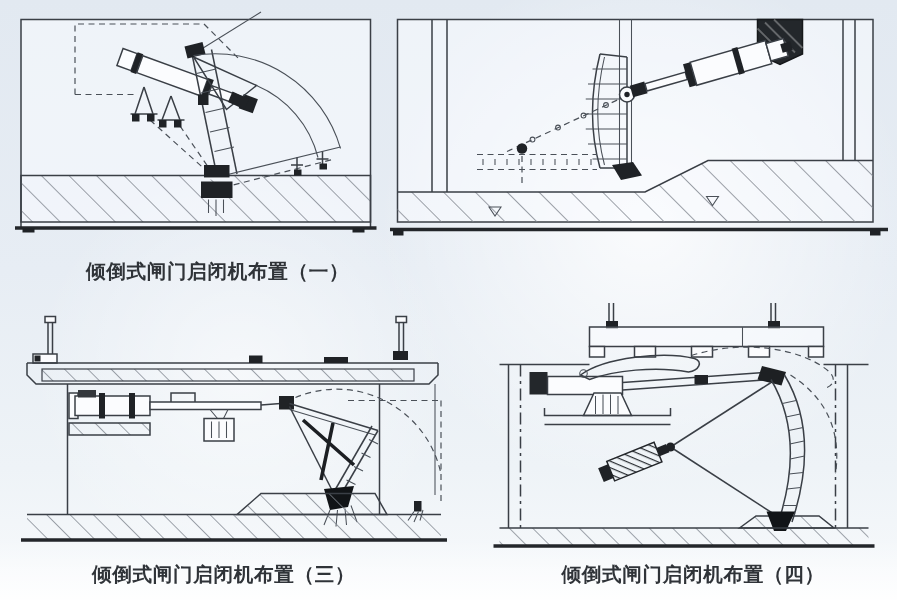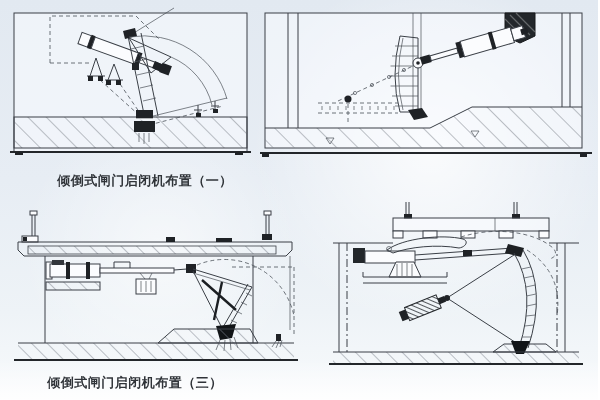--- a/index.html
+++ b/index.html
@@ -306,14 +306,15 @@
       <polygon points="186,143 205,143 199,156 191,156" fill="#111417"></polygon>
     </g>
     <g>
       <rect x="8" y="154" width="246" height="12" fill="url(#h4)"></rect>
       <line x1="8" y1="154" x2="254" y2="154" class="ln"></line>
       <line x1="4" y1="166" x2="258" y2="166" class="thk"></line>
     </g>
   </svg>
 
   <div class="cap" style="left:20px;top:172px">倾倒式闸门启闭机布置（一）</div>
-  <div class="cap" style="left:10px;top:374px">倾倒式闸门启闭机布置（三）</div>
+  <div class="cap" style="left:24px;top:374px">倾倒式闸门启闭机布置（三）</div>
+  <div class="cap" style="left:337px;top:374px">倾倒式闸门启闭机布置（四）</div>
 </div>
 
 </body></html>

